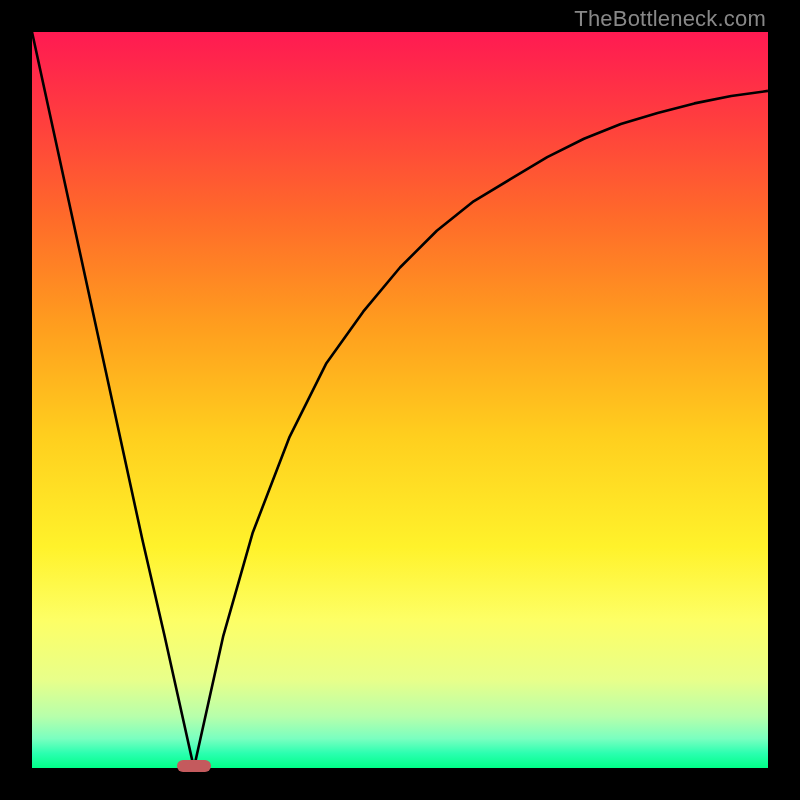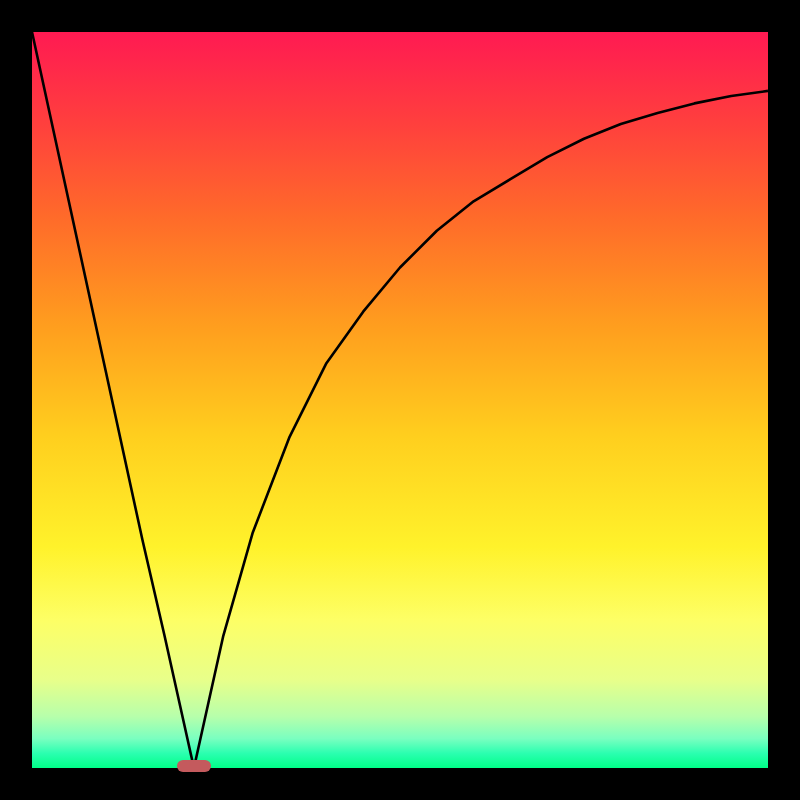--- a/index.html
+++ b/index.html
@@ -62,20 +62,21 @@
     height: 12px;
     border-radius: 6px;
     background: #c45a5d;
     transform: translate(-50%, -50%);
   }
 </style>
 </head>
 <body>
 
 <div class="frame">
+  <div class="watermark">TheBottleneck.com</div>
 
   <div class="plot">
     <svg class="curve" viewBox="0 0 736 736" preserveAspectRatio="none">
       <path fill="none" stroke="#000000" stroke-width="2.6" stroke-linejoin="round" d="M 0 0 L 36.80 169.28 L 73.60 338.56 L 110.40 507.84 L 132.48 603.52 L 147.20 669.76 L 161.92 736.00 L 176.64 669.76 L 191.36 603.52 L 220.80 500.48 L 257.60 404.80 L 294.40 331.20 L 331.20 279.68 L 368.00 235.52 L 404.80 198.72 L 441.60 169.28 L 478.40 147.20 L 515.20 125.12 L 552.00 106.72 L 588.80 92.00 L 625.60 80.96 L 662.40 71.39 L 699.20 64.03 L 736.00 58.88"></path>
     </svg>
     <div class="marker" style="left: 161.92px; top: 734px; background: rgb(196, 90, 93);"></div>
   </div>
 </div>
 
 </body></html>

